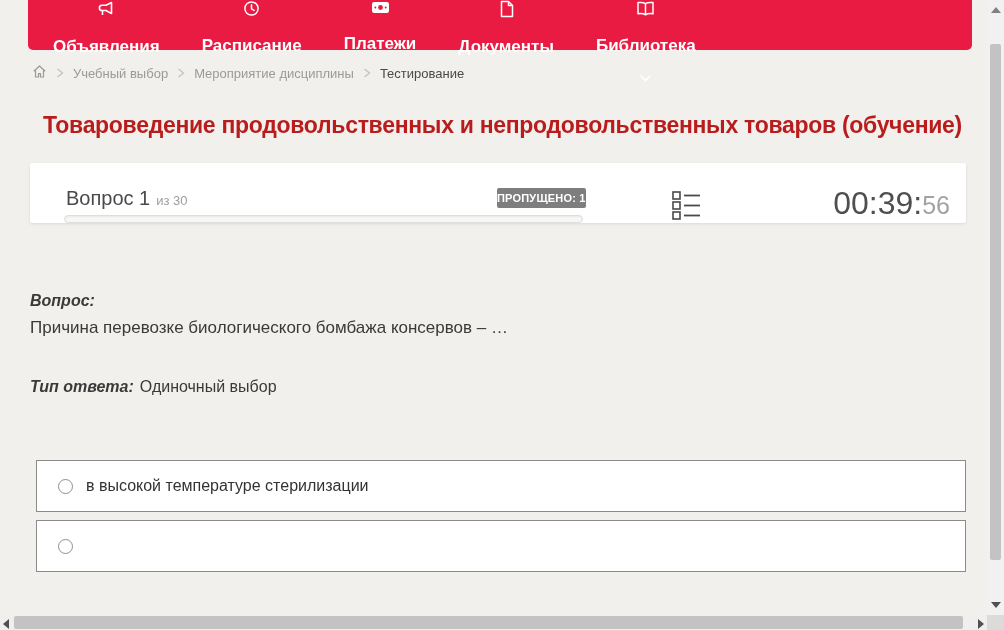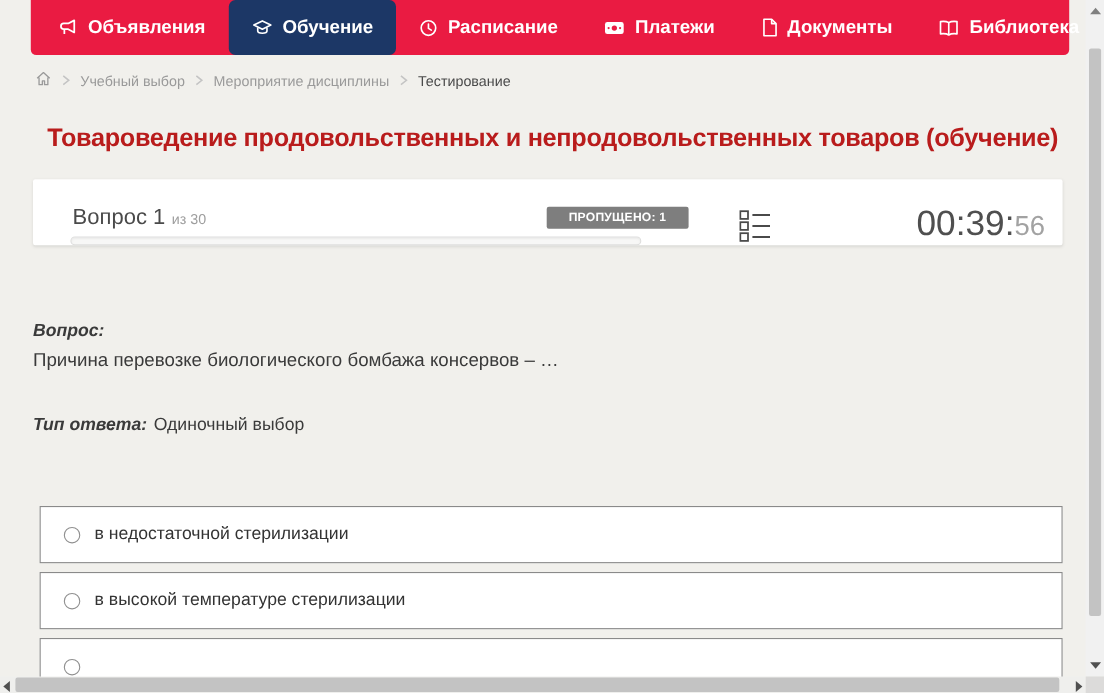--- a/index.html
+++ b/index.html
@@ -11,23 +11,23 @@
     color:#3A3A3A;
   }
 
   
   .navbar {
     position:absolute; left:28px; top:0; width:944px; height:50px;
     background:#EA1B42; border-radius:0 0 5px 5px;
     display:flex; align-items:stretch; padding:0 4px;
   }
   .nav-item {
-    display:flex; align-items:center; gap:9px;
-    padding:16px 21px; cursor:pointer;
-    color:#FFFFFF; font-size:17px; font-weight:bold; white-space:nowrap;
+    display:flex; align-items:center; gap:19px;
+    padding:0 21px; cursor:pointer;
+    color:#FFFFFF; font-size:17px; font-weight:bold; white-space:nowrap;flex-direction:column;
   }
   .nav-item.active { background:#1C3766; border-radius:6px; }
   .nav-item svg { display:block; }
 
   
   .breadcrumb {
     position:absolute; left:32px; top:63px; height:20px;
     display:flex; align-items:center; gap:9px;
     font-size:13px; color:#9A9A9A;
   }
@@ -54,21 +54,21 @@
   .q-progress {
     position:absolute; left:34px; top:52px; width:519px; height:8px;
     background:#F7F7F6; border:1px solid #DEDEDD; border-radius:5px;
     box-shadow:inset 0 1px 2px rgba(0,0,0,0.06);
   }
   .q-progress-fill { height:100%; background:#C9C9C9; border-radius:5px; }
   .skipped-badge {
     position:absolute; left:467px; top:25px;
     background:#7E7E7E; color:#FFFFFF;
     font-size:11px; font-weight:bold; letter-spacing:0.2px;
-    padding:4px 20px; border-radius:2px; white-space:nowrap;
+    padding:4px 0; border-radius:2px; white-space:nowrap;
   }
   .list-btn { position:absolute; left:642px; top:27px; cursor:pointer; }
   .timer {
     position:absolute; right:16px; top:22px;
     font-size:32px; color:#4F4F4F; white-space:nowrap;
     font-family:Liberation Sans, sans-serif; font-weight:200;
   }
   .timer .secs { font-size:25px; color:#A2A2A2; }
 
   
@@ -126,29 +126,20 @@
 
 <nav class="navbar">
   <div class="nav-item">
     <span>
       <svg width="18" height="18" viewBox="0 0 18 18">
           <path d="M14.5 2.5v11l-5.5-3H5a2.6 2.6 0 0 1 0-5.2h4l5.5-2.8z" fill="none" stroke="#fff" stroke-width="1.6" stroke-linejoin="round"></path>
           <path d="M5.5 11v4" stroke="#fff" stroke-width="1.6"></path>
         </svg>
     </span>
     <span>Объявления</span>
-  </div>
-  <div class="nav-item active">
-    <span>
-      <svg width="19" height="18" viewBox="0 0 19 18">
-          <path d="M9.5 3 1.8 6.8l7.7 3.7 7.7-3.7L9.5 3z" fill="none" stroke="#fff" stroke-width="1.5" stroke-linejoin="round"></path>
-          <path d="M5.3 9v3.2c0 1 1.9 2 4.2 2s4.2-1 4.2-2V9" fill="none" stroke="#fff" stroke-width="1.5"></path>
-        </svg>
-    </span>
-    <span>Обучение</span>
   </div>
   <div class="nav-item">
     <span>
       <svg width="17" height="17" viewBox="0 0 17 17">
           <circle cx="8.5" cy="8.5" r="6.6" fill="none" stroke="#fff" stroke-width="1.5"></circle>
           <path d="M8.5 4.8v4l2.6 1.6" fill="none" stroke="#fff" stroke-width="1.5" stroke-linecap="round"></path>
         </svg>
     </span>
     <span>Расписание</span>
   </div>
@@ -243,24 +234,20 @@
 
 <div class="q-section q-prompt-label">Вопрос:</div>
 <div class="q-section q-prompt-text">Причина перевозке биологического бомбажа консервов – …</div>
 <div class="q-section q-type-row">
   <span class="q-type-label">Тип ответа:</span><span class="q-type-value">Одиночный выбор</span>
 </div>
 
 <div class="answers">
   <div class="answer-row">
     <span class="radio"></span>
-    <span class="answer-label">в недостаточной стерилизации</span>
-  </div>
-  <div class="answer-row">
-    <span class="radio"></span>
     <span class="answer-label">в высокой температуре стерилизации</span>
   </div>
   <div class="answer-row">
     <span class="radio"></span>
   </div>
 </div>
 
 <div class="vscroll">
   <div class="arrow-up"></div>
   <div class="vscroll-thumb"></div>

